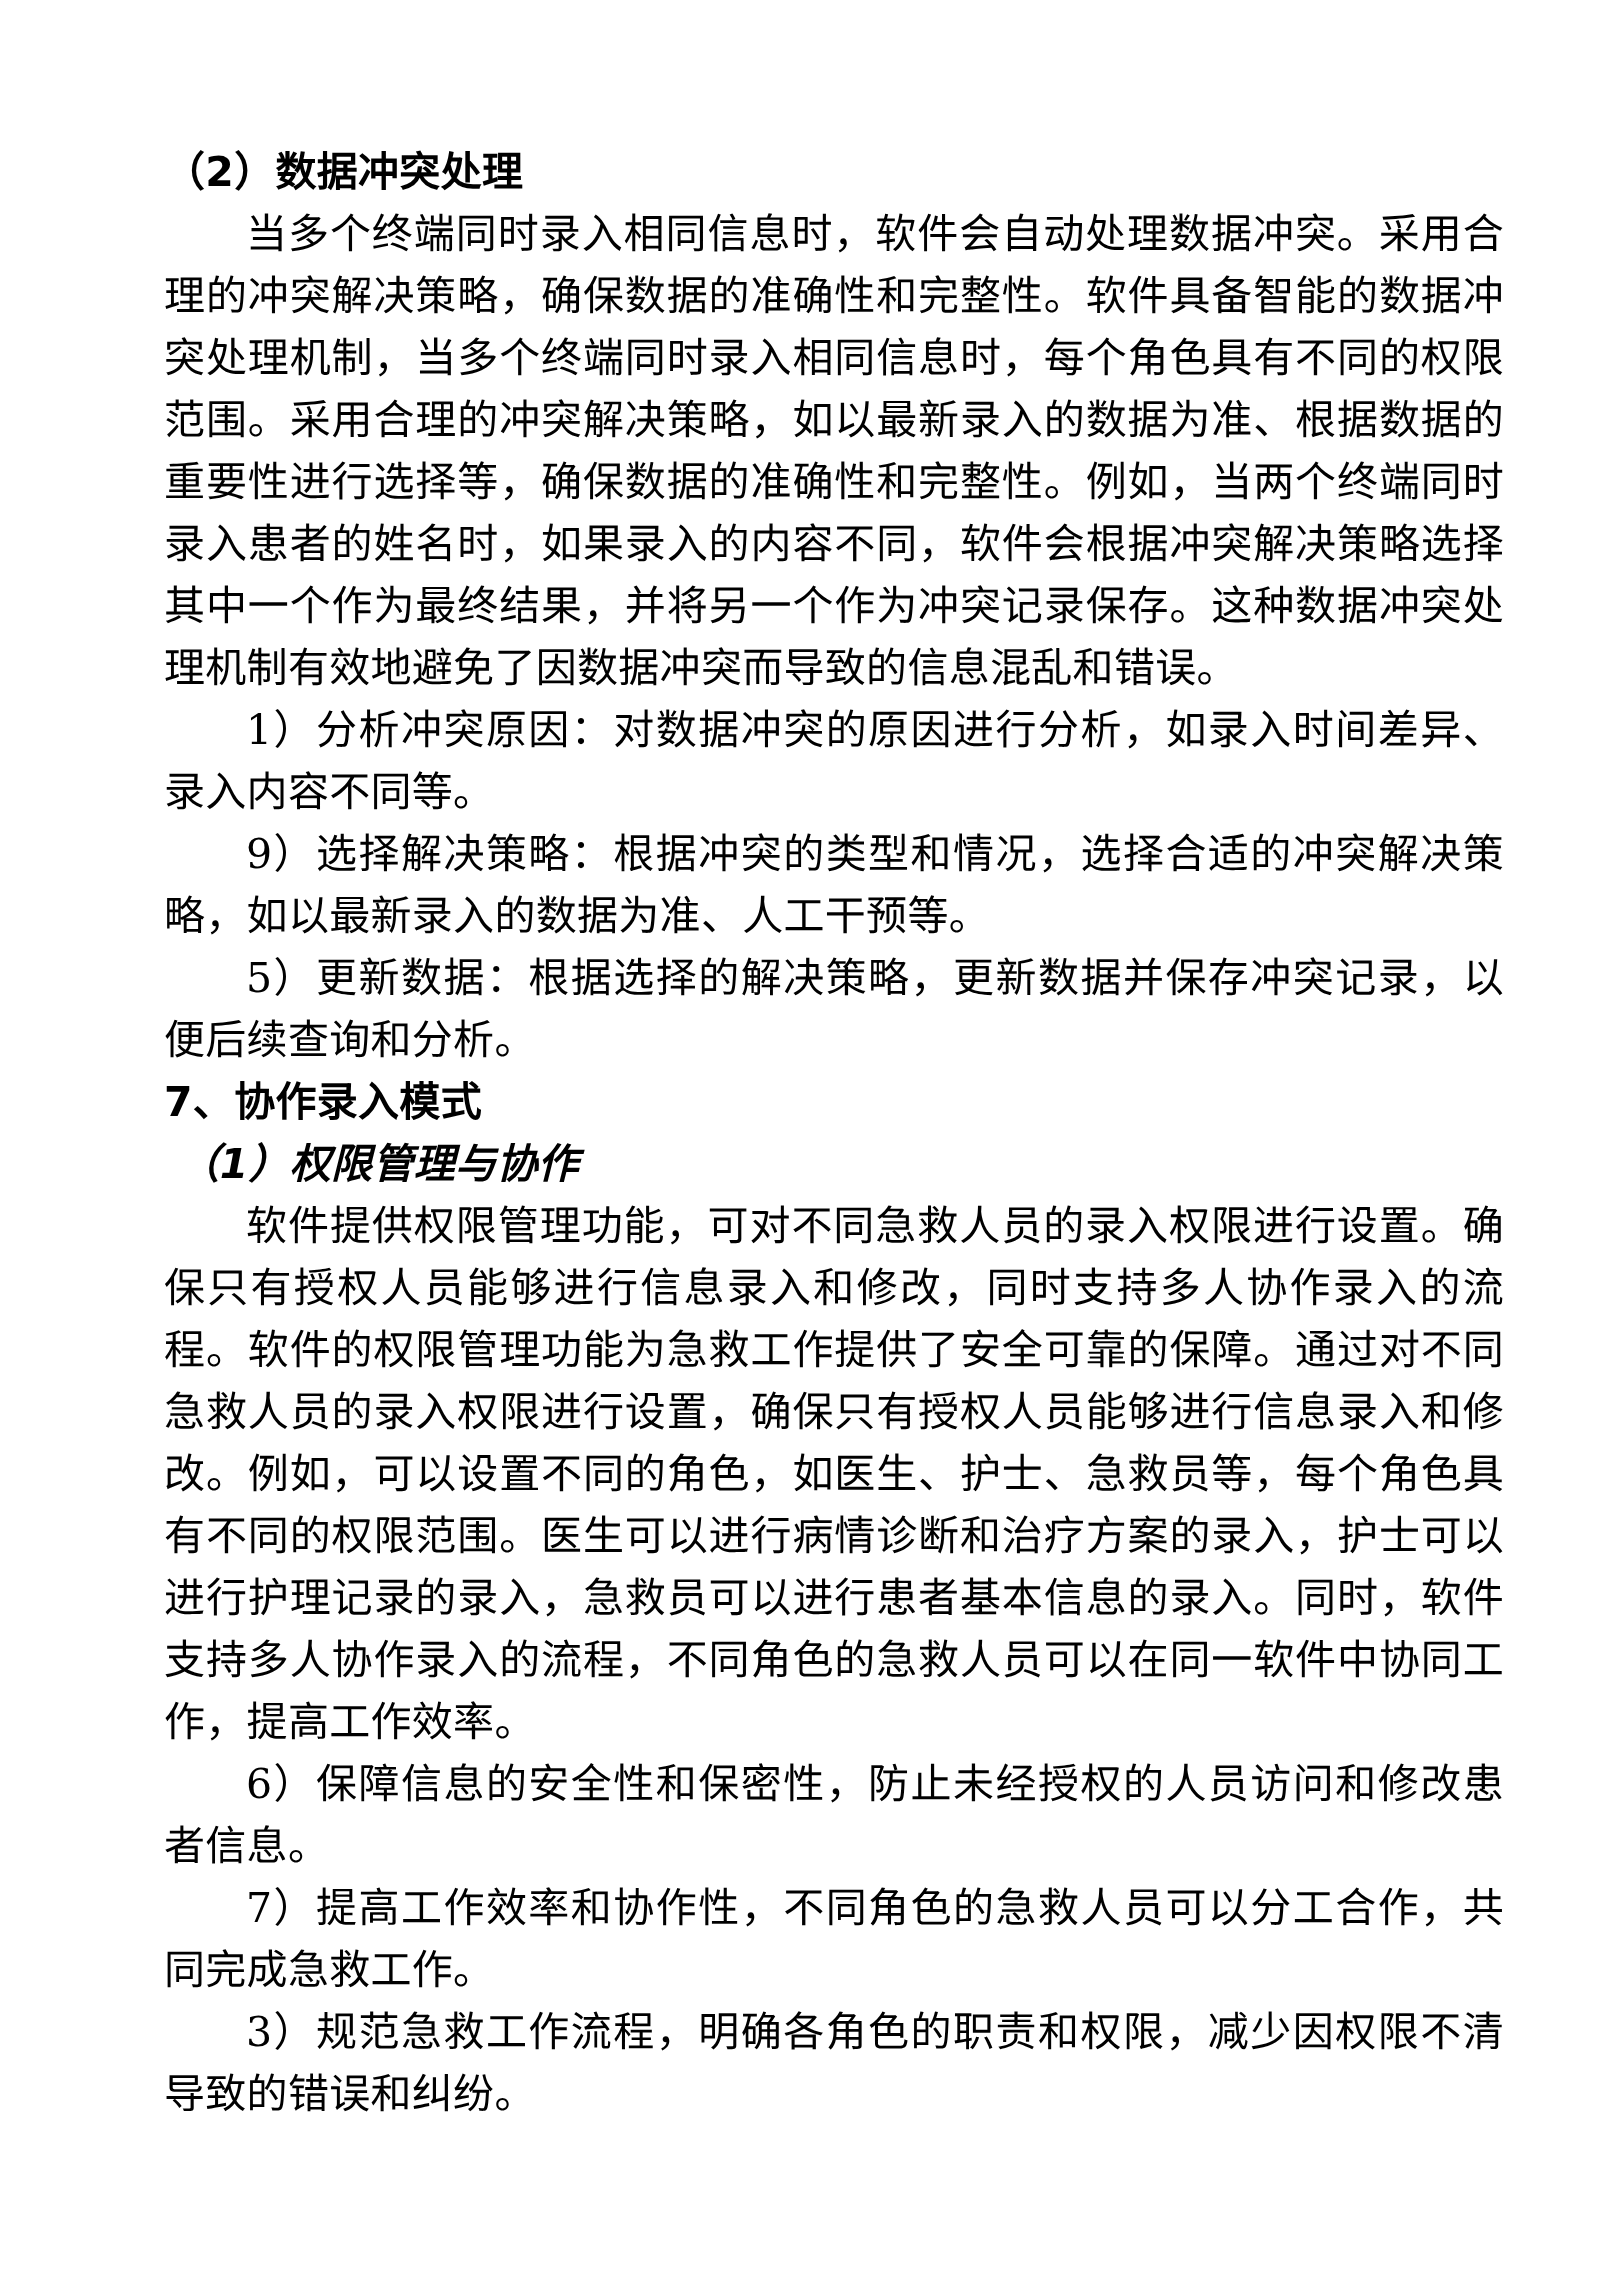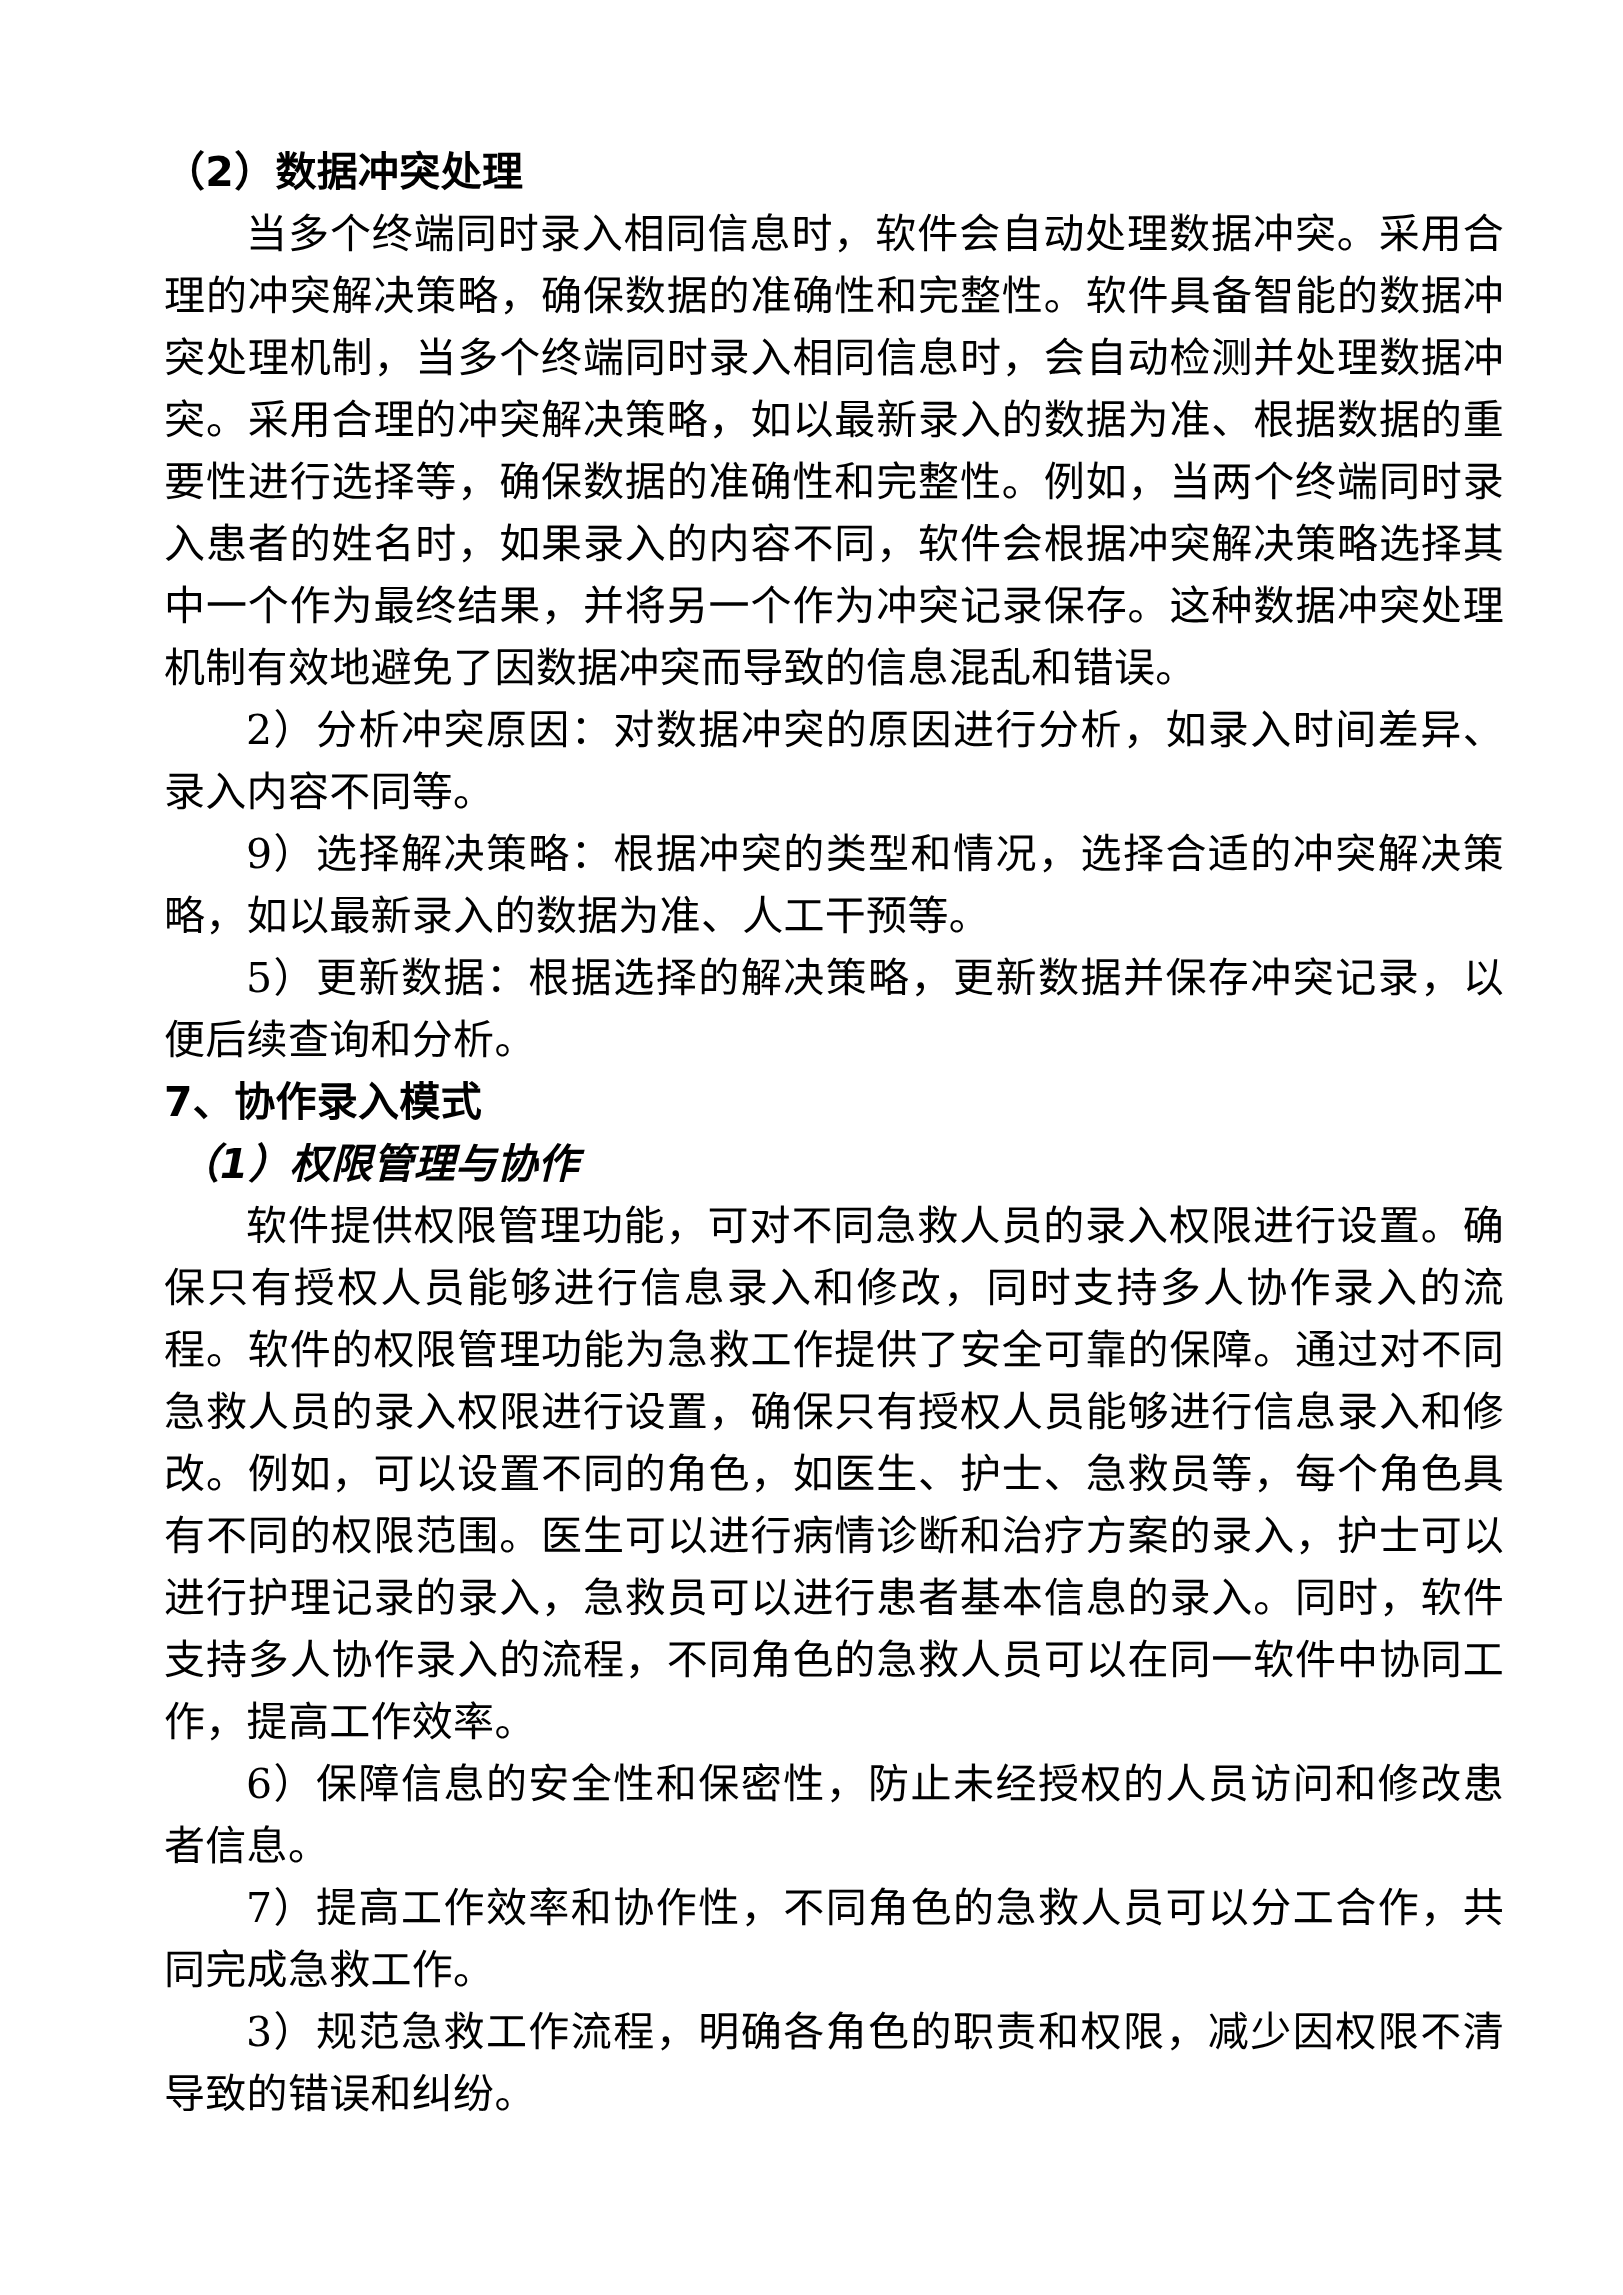--- a/index.html
+++ b/index.html
@@ -74,24 +74,24 @@
   }
 </style>
 </head>
 <body>
 
 <div class="page">
   <div class="content">
 
     <h2 class="blk heading heading-sub">（2）数据冲突处理</h2>
 
-    <p class="blk para">当多个终端同时录入相同信息时，软件会自动处理数据冲突。采用合理的冲突解决策略，确保数据的准确性和完整性。软件具备智能的数据冲突处理机制，当多个终端同时录入相同信息时，会自动检测并处理数据冲突。采用合理的冲突解决策略，如以最新录入的数据为准、根据数据的重要性进行选择等，确保数据的准确性和完整性。例如，当两个终端同时录入患者的姓名时，如果录入的内容不同，软件会根据冲突解决策略选择其中一个作为最终结果，并将另一个作为冲突记录保存。这种数据冲突处理机制有效地避免了因数据冲突而导致的信息混乱和错误。</p>
+    <p class="blk para">当多个终端同时录入相同信息时，软件会自动处理数据冲突。采用合理的冲突解决策略，确保数据的准确性和完整性。软件具备智能的数据冲突处理机制，当多个终端同时录入相同信息时，每个角色具有不同的权限范围。采用合理的冲突解决策略，如以最新录入的数据为准、根据数据的重要性进行选择等，确保数据的准确性和完整性。例如，当两个终端同时录入患者的姓名时，如果录入的内容不同，软件会根据冲突解决策略选择其中一个作为最终结果，并将另一个作为冲突记录保存。这种数据冲突处理机制有效地避免了因数据冲突而导致的信息混乱和错误。</p>
 
 
-    <p class="blk item">2）分析冲突原因：对数据冲突的原因进行分析，如录入时间差异、录入内容不同等。</p>
+    <p class="blk item">1）分析冲突原因：对数据冲突的原因进行分析，如录入时间差异、录入内容不同等。</p>
 
     <p class="blk item">9）选择解决策略：根据冲突的类型和情况，选择合适的冲突解决策略，如以最新录入的数据为准、人工干预等。</p>
 
     <p class="blk item">5）更新数据：根据选择的解决策略，更新数据并保存冲突记录，以便后续查询和分析。</p>
 
     <h2 class="blk heading heading-num">7、协作录入模式</h2>
 
     <h3 class="blk heading heading-sub">（1）权限管理与协作</h3>
 
     <p class="blk para">软件提供权限管理功能，可对不同急救人员的录入权限进行设置。确保只有授权人员能够进行信息录入和修改，同时支持多人协作录入的流程。软件的权限管理功能为急救工作提供了安全可靠的保障。通过对不同急救人员的录入权限进行设置，确保只有授权人员能够进行信息录入和修改。例如，可以设置不同的角色，如医生、护士、急救员等，每个角色具有不同的权限范围。医生可以进行病情诊断和治疗方案的录入，护士可以进行护理记录的录入，急救员可以进行患者基本信息的录入。同时，软件支持多人协作录入的流程，不同角色的急救人员可以在同一软件中协同工作，提高工作效率。</p>

